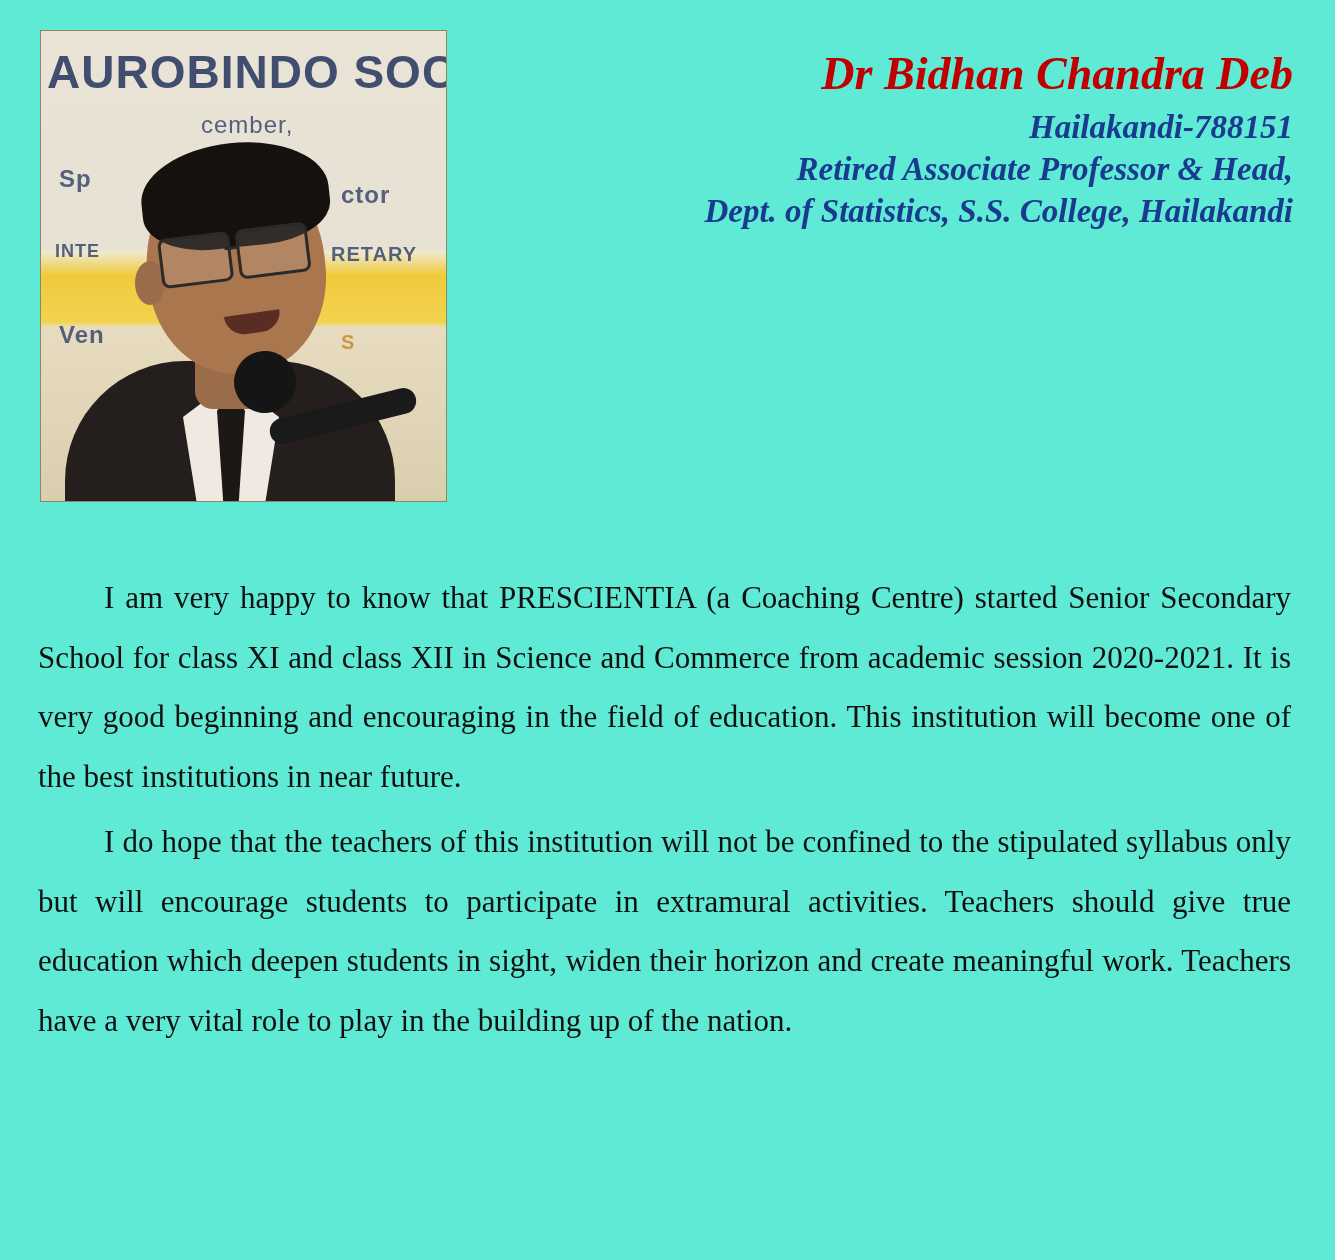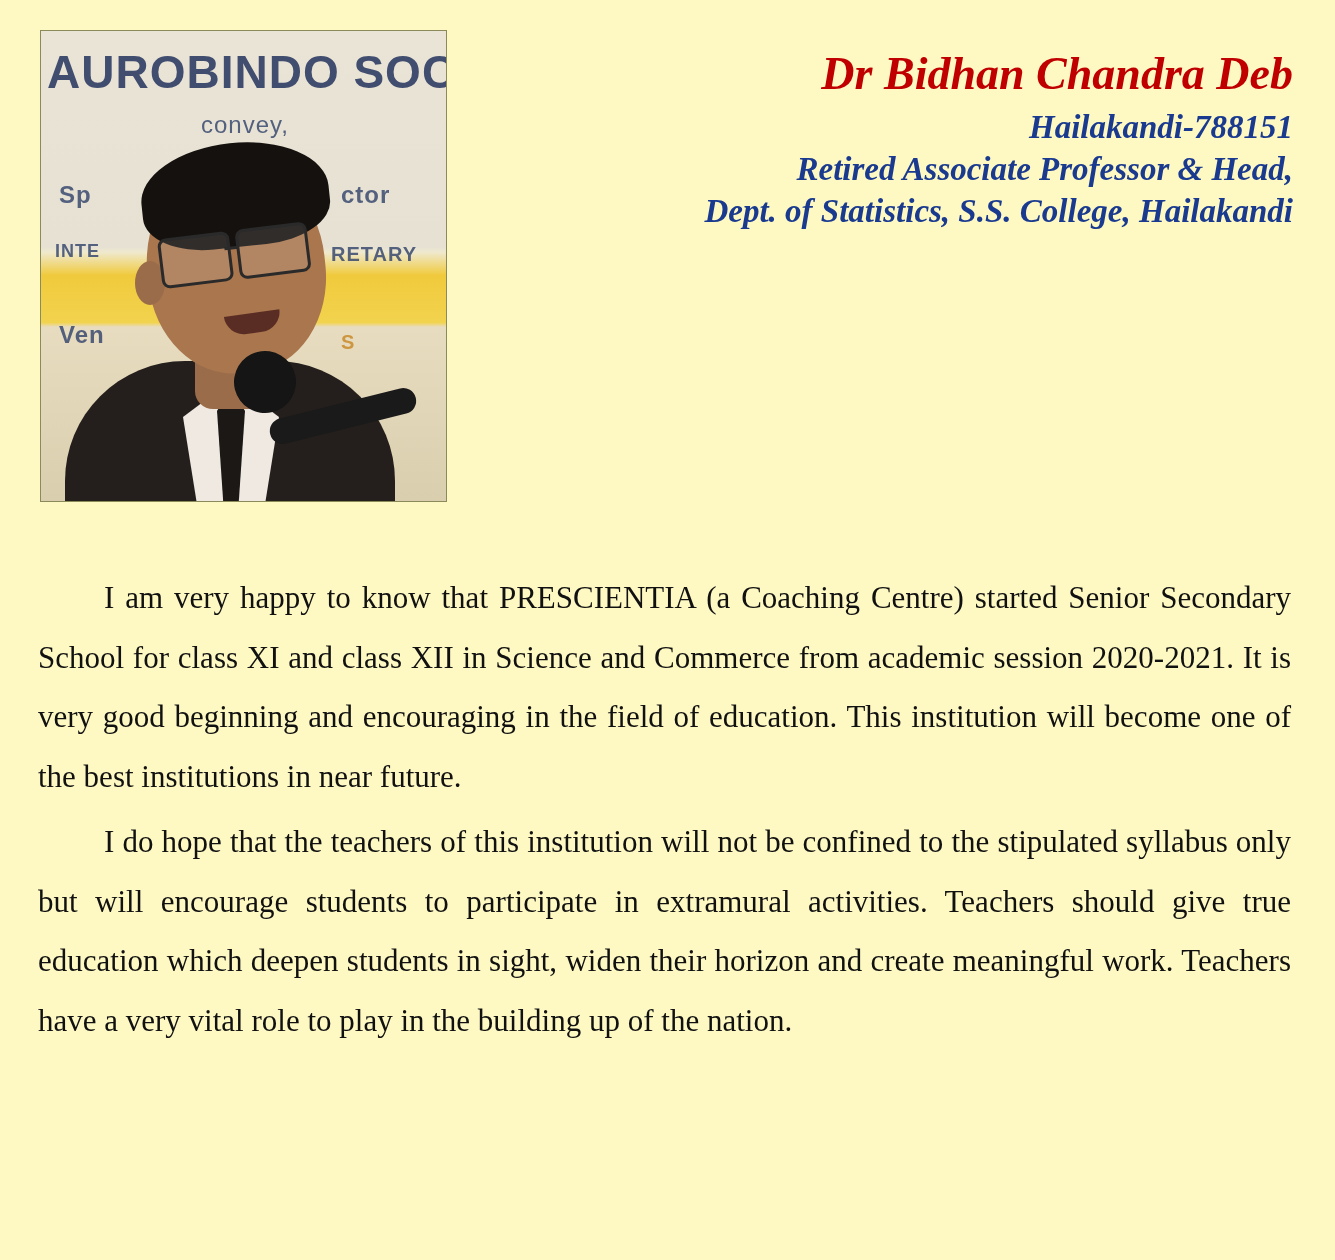--- a/index.html
+++ b/index.html
@@ -10,21 +10,21 @@
     width: 1335px;
     height: 1260px;
     background: #fbf8a0;
     font-family: "Liberation Serif", serif;
     overflow: hidden;
   }
   .page {
     position: relative;
     width: 1335px;
     height: 1260px;
-    background: #fef9c3;
+    background: #5eead4;
     box-sizing: border-box;
   }
 
   
   .header {
     display: flex;
     flex-direction: row;
     align-items: flex-start;
     padding: 30px 38px 0 40px;
     box-sizing: border-box;
@@ -58,21 +58,21 @@
     position: absolute;
     color: #2a3a63;
     font-family: "Liberation Sans", sans-serif;
     font-weight: bold;
     letter-spacing: 1px;
     opacity: 0.85;
     white-space: nowrap;
   }
   .bt1 { top: 14px; left: 6px; font-size: 46px; color:#24345e; }
   .bt2 { top: 80px; left: 160px; font-size: 24px; color:#3a4a70; font-weight:normal;}
-  .bt3 { top: 150px; left: 18px; font-size: 24px; color:#3a4a70;}
+  .bt3 { top: 134px; left: 18px; font-size: 24px; color:#3a4a70;}
   .bt4 { top: 150px; left: 300px; font-size: 24px; color:#3a4a70;}
   .bt5 { top: 210px; left: 14px; font-size: 18px; color:#3a4a70;}
   .bt6 { top: 212px; left: 290px; font-size: 20px; color:#3a4a70;}
   .bt7 { top: 290px; left: 18px; font-size: 24px; color:#3a4a70;}
   .bt8 { top: 300px; left: 300px; font-size: 20px; color:#c98a2a;}
 
   .person {
     position: absolute;
     left: 34px;
     bottom: 0;
@@ -248,21 +248,21 @@
 </head>
 <body>
 
 <div class="page">
 
   <div class="header">
 
     <div class="photo-frame">
       <div class="photo-bg"></div>
       <div class="banner-text bt1">AUROBINDO SOC</div>
-      <div class="banner-text bt2">convey,</div>
+      <div class="banner-text bt2">cember,</div>
       <div class="banner-text bt3">Sp</div>
       <div class="banner-text bt4">ctor</div>
       <div class="banner-text bt5">INTE</div>
       <div class="banner-text bt6">RETARY</div>
       <div class="banner-text bt7">Ven</div>
       <div class="banner-text bt8">S</div>
 
       <div class="person">
         <div class="suit"></div>
         <div class="shirt"></div>

